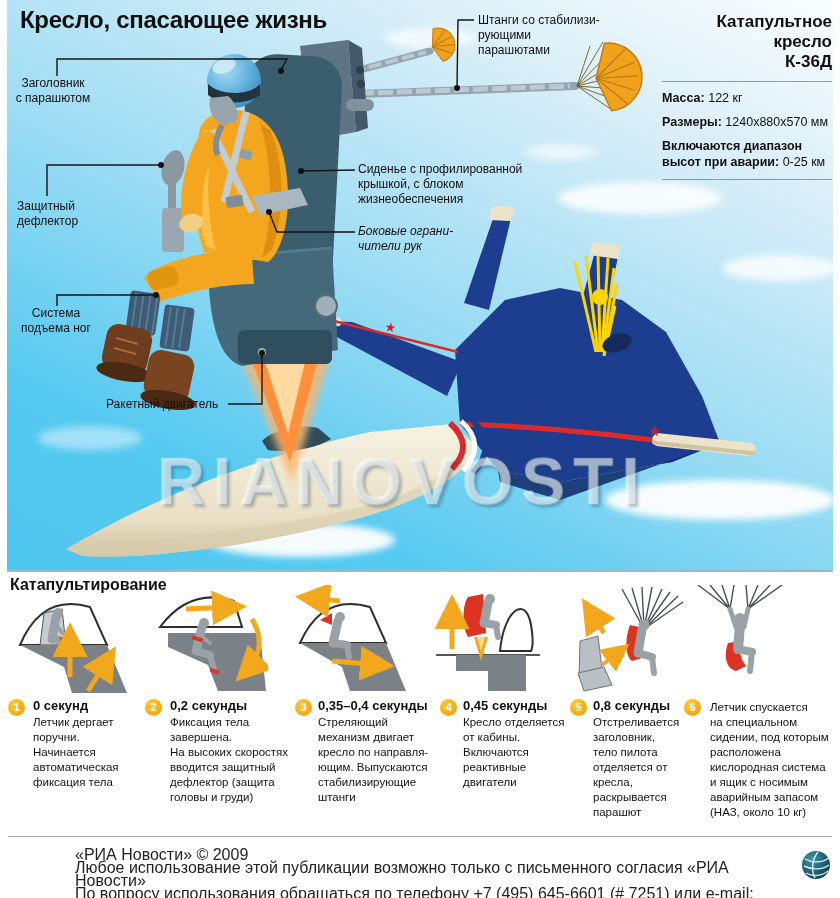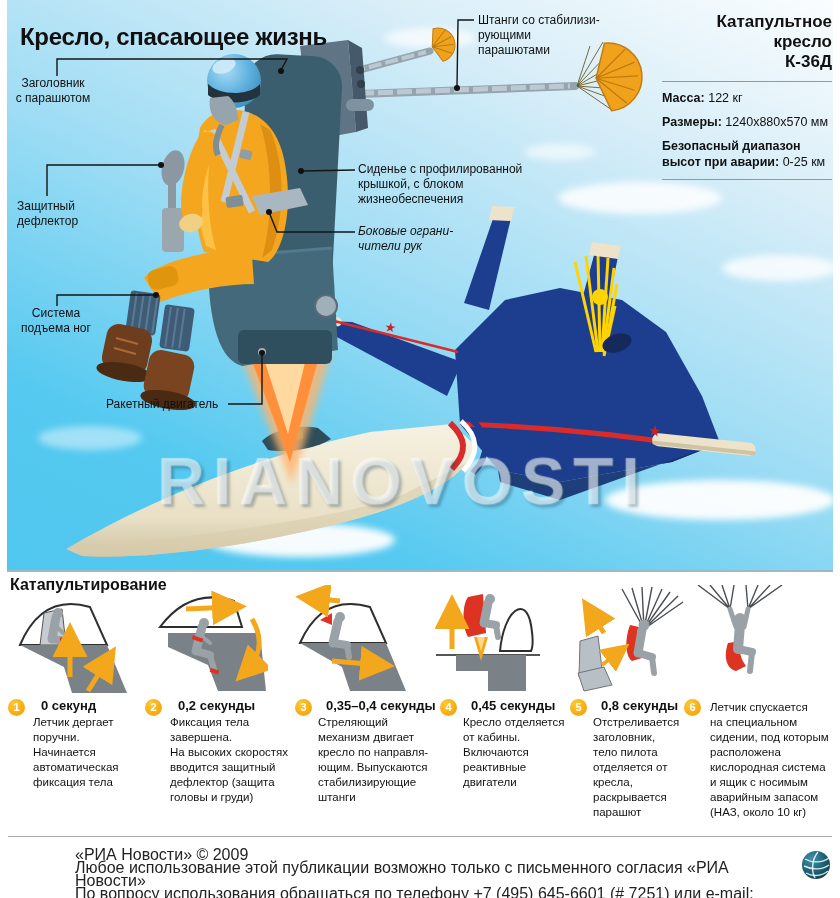--- a/index.html
+++ b/index.html
@@ -2,38 +2,38 @@
 <html><head>
 <meta charset="utf-8">
 <style>
   html,body{margin:0;padding:0;background:#fff;}
   .canvas{position:relative;width:840px;height:898px;background:#fff;overflow:hidden;
           font-family:"Liberation Sans",sans-serif;color:#111;}
   .sky{position:absolute;left:7px;right:7px;top:0;height:570px;
        background:linear-gradient(205deg,#fafdfe 0%,#d9eef8 22%,#9cdcf4 52%,#55c9f0 80%,#50c7ef 100%);
        border-bottom:2px solid #9dbac4;}
   .scene{position:absolute;left:0;top:0;width:840px;height:570px;}
-  .page-title{position:absolute;left:20px;top:23px;font-size:24px;font-weight:bold;
+  .page-title{position:absolute;left:20px;top:6px;font-size:24px;font-weight:bold;
               letter-spacing:-.3px;color:#101010;}
   .plabel{position:absolute;font-size:12px;line-height:15px;white-space:pre-line;color:#101010;}
   .plabel.c{text-align:center;}
   .spec{position:absolute;left:662px;top:12px;width:170px;}
   .spec h2{margin:0;font-size:17px;line-height:20px;font-weight:bold;white-space:pre-line;text-align:right;}
   .spec .rule{height:1px;background:#8d9aa0;margin:9px 0 8px;}
   .spec .row{font-size:12.5px;line-height:16px;margin-top:8px;}
   .spec .row b{font-weight:bold;}
   .watermark{position:absolute;left:158px;top:444px;font-size:66px;font-weight:bold;
              letter-spacing:8px;color:rgba(235,248,253,0.13);
              text-shadow:-1px -1px 1px rgba(255,255,255,.55),2px 2px 3px rgba(25,60,85,.33);}
   .ej-head{position:absolute;left:10px;top:576px;font-size:16px;font-weight:bold;}
   .step-icon{position:absolute;top:585px;width:120px;height:112px;}
   .snum{position:absolute;top:699px;width:17px;height:17px;border-radius:50%;
         background:radial-gradient(circle at 35% 30%,#ffc832,#f09c00);
         color:#fff;font-size:11px;font-weight:bold;text-align:center;line-height:17px;}
-  .stime{position:absolute;top:698px;font-size:13px;font-weight:bold;line-height:16px;margin-left:8px;}
+  .stime{position:absolute;top:698px;font-size:13px;font-weight:bold;line-height:16px;}
   .stext{position:absolute;top:715px;font-size:11.5px;line-height:15px;white-space:pre-line;}
   .footrule{position:absolute;left:8px;right:8px;top:836px;height:1px;background:#aaa;}
   .footer{position:absolute;right:45px;top:848px;width:720px;text-align:left;
           font-size:16px;line-height:13px;color:#222;}
   .globe{position:absolute;right:8px;top:849px;}
   svg{display:block;}
 </style>
 </head>
 <body>
 
@@ -239,21 +239,21 @@
 жизнеобеспечения</div>
   <div class="plabel" style="left:358px;top:224px;font-style:italic;">Боковые ограни-
 чители рук</div>
 
   <div class="spec">
     <h2>Катапультное кресло
 К-36Д</h2>
     <div class="rule"></div>
     <div class="row"><b>Масса:</b><span> 122 кг</span></div>
     <div class="row"><b>Размеры:</b><span> 1240х880х570 мм</span></div>
-    <div class="row"><b>Безопасный диапазон высот при аварии:</b><span> 0-25 км</span></div>
+    <div class="row"><b>Включаются диапазон высот при аварии:</b><span> 0-25 км</span></div>
     <div class="rule"></div>
   </div>
 
   <div class="ej-head">Катапультирование</div>
 
   <svg class="step-icon" style="left:10px;" viewBox="0 0 120 112">
     <path d="M10,60 Q32,8 80,22 L97,60 Z" fill="#fff" stroke="#2e2e2e" stroke-width="2"></path>
     <path d="M34,28 L52,24 L56,60 L30,60 Z" fill="#c7ccd0" stroke="#555"></path>
     <path d="M97,60 L117,108 L62,108 L54,82 L10,60 Z" fill="#7b8287"></path>
     <g stroke="#9aa2a8" stroke-linecap="round" fill="#9aa2a8">

